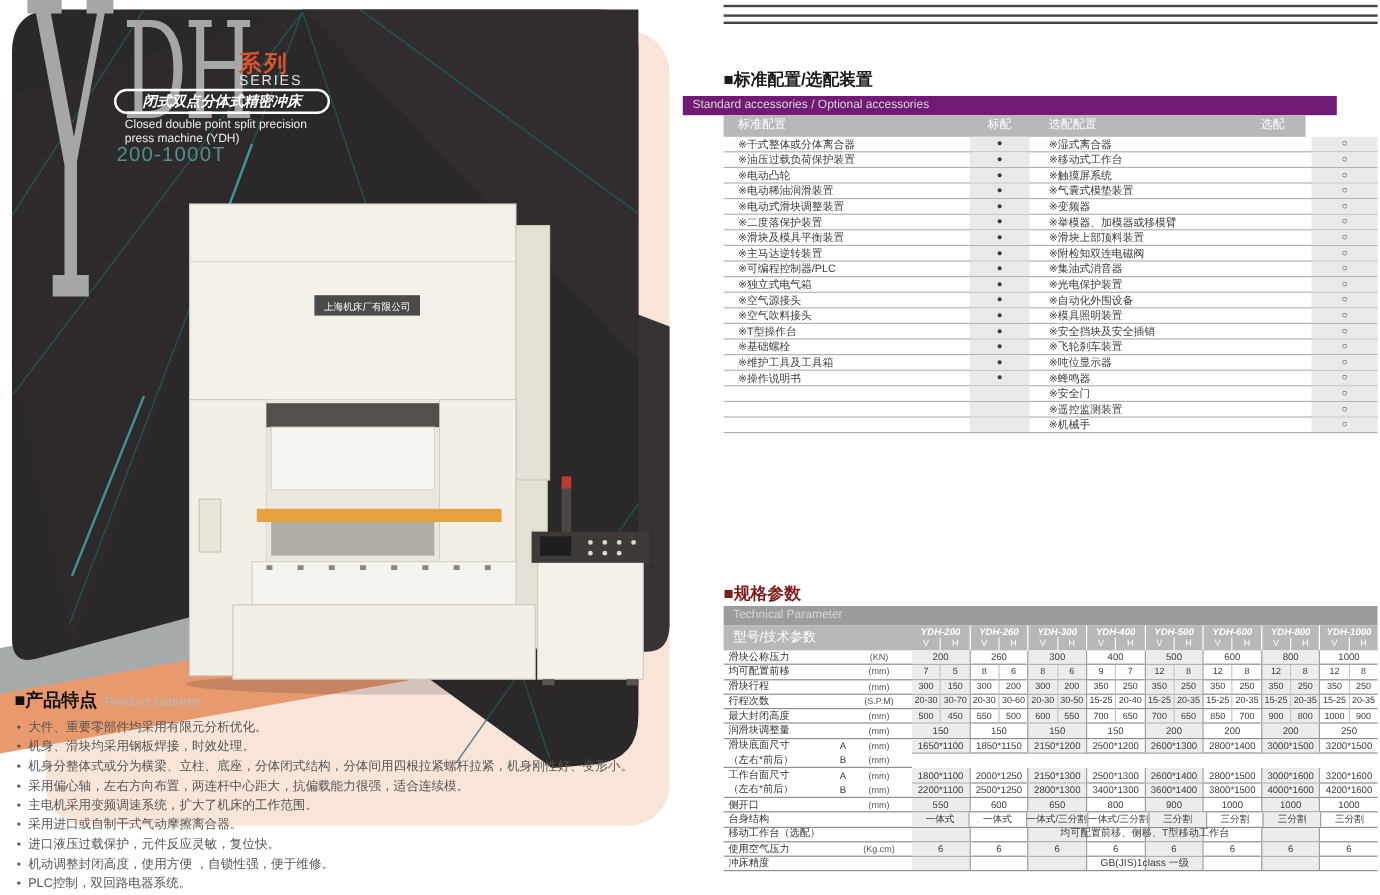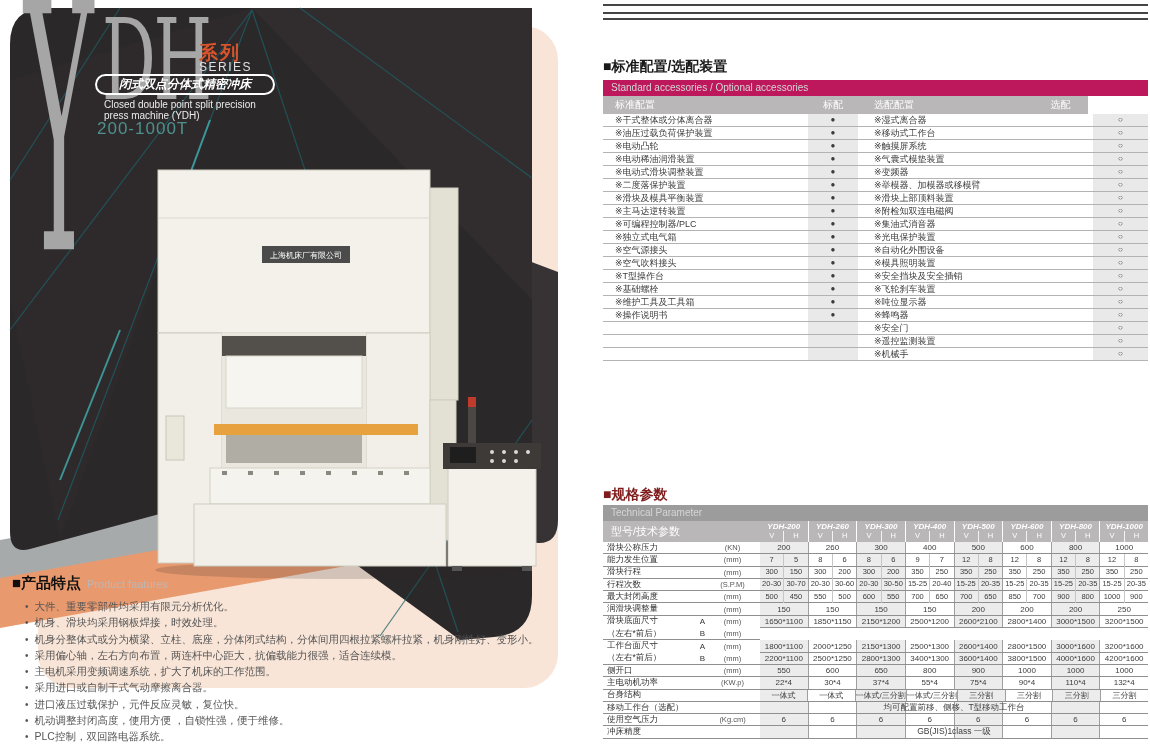--- a/index.html
+++ b/index.html
@@ -16,31 +16,31 @@
                   color:#d9542b;letter-spacing:2px;}
   .logo-series-en{position:absolute;left:199px;top:60px;font-size:12px;color:#e0e0e0;letter-spacing:1.5px;}
   .logo-badge{position:absolute;left:95px;top:74px;height:17px;line-height:16px;border:2px solid #fff;
               border-radius:11px;padding:0 22px;font-size:12px;font-weight:bold;font-style:italic;color:#fff;}
   .logo-sub{position:absolute;left:104px;top:99px;font-size:10px;line-height:11px;color:#ececec;}
   .logo-ton{position:absolute;left:97px;top:119px;font-size:17px;color:#4d908d;letter-spacing:1px;}
   
   #features{position:absolute;left:12px;top:574px;width:575px;}
   .feat-title-cn{font-size:15px;font-weight:bold;color:#111;}
   .feat-title-en{font-size:11px;color:#b8b8b8;margin-left:6px;}
-  #feat-list{margin-top:5px;margin-left:11px;}
+  #feat-list{margin-top:5px;}
   .feat-item{height:16.3px;line-height:16.3px;font-size:10.5px;color:#565656;white-space:nowrap;}
   .feat-bullet{color:#555;margin:0 6px 0 2px;font-size:10px;}
   
   .rule{position:absolute;left:603px;width:545px;background:#454545;}
   .rule1{top:4px;height:2px;}
   .rule2{top:12px;height:2px;}
   .rule3{top:18px;height:2px;}
   
   #acc-title{position:absolute;left:603px;top:58px;font-size:14px;font-weight:bold;color:#1a1a1a;}
-  #acc-bar{position:absolute;left:603px;top:80px;width:545px;height:16px;background:#be185d;
+  #acc-bar{position:absolute;left:569px;top:80px;width:545px;height:16px;background:#701a75;
            color:#d6d6d6;font-size:10px;line-height:16px;padding-left:8px;box-sizing:border-box;}
   #acc-sub{position:absolute;left:603px;top:96px;width:485px;height:18px;background:#b9b7b7;
            color:#fff;font-size:10px;line-height:18px;display:flex;}
   .acc-sub-name1{width:205px;padding-left:12px;box-sizing:border-box;}
   .acc-sub-mark1{width:50px;text-align:center;}
   .acc-sub-name2{flex:1;padding-left:16px;box-sizing:border-box;}
   .acc-sub-mark2{width:55px;text-align:center;}
   #acc-body{position:absolute;left:603px;top:114px;width:545px;}
   .acc-row{display:flex;height:12px;line-height:12px;border-bottom:1px solid #b3b3b3;
            font-size:9px;color:#3c3c3c;}
@@ -399,21 +399,21 @@
           <div class="spec-mcell shade">300</div>
           <div class="spec-mcell">400</div>
           <div class="spec-mcell shade">500</div>
           <div class="spec-mcell">600</div>
           <div class="spec-mcell shade">800</div>
           <div class="spec-mcell">1000</div>
         </div>
       </div>
       <div class="spec-row">
         <div class="spec-left">
-          <div class="spec-label">能力发生位置</div>
+          <div class="spec-label">均可配置前移</div>
           <div class="spec-sub"></div>
           <div class="spec-unit">(mm)</div>
         </div>
         <div class="spec-right">
           <div class="spec-mcell shade first">
             <div class="spec-vcell">7</div>
             <div class="spec-vcell vr">5</div>
           </div>
           <div class="spec-mcell">
             <div class="spec-vcell">8</div>
@@ -589,21 +589,21 @@
         <div class="spec-left">
           <div class="spec-label">滑块底面尺寸</div>
           <div class="spec-sub">A</div>
           <div class="spec-unit">(mm)</div>
         </div>
         <div class="spec-right">
           <div class="spec-mcell shade first">1650*1100</div>
           <div class="spec-mcell">1850*1150</div>
           <div class="spec-mcell shade">2150*1200</div>
           <div class="spec-mcell">2500*1200</div>
-          <div class="spec-mcell shade">2600*2100</div>
+          <div class="spec-mcell shade">2600*1300</div>
           <div class="spec-mcell">2800*1400</div>
           <div class="spec-mcell shade">3000*1500</div>
           <div class="spec-mcell">3200*1500</div>
         </div>
       </div>
       <div class="spec-row">
         <div class="spec-left">
           <div class="spec-label">（左右*前后）</div>
           <div class="spec-sub">B</div>
           <div class="spec-unit">(mm)</div>
@@ -651,37 +651,20 @@
         </div>
         <div class="spec-right">
           <div class="spec-mcell shade first">550</div>
           <div class="spec-mcell">600</div>
           <div class="spec-mcell shade">650</div>
           <div class="spec-mcell">800</div>
           <div class="spec-mcell shade">900</div>
           <div class="spec-mcell">1000</div>
           <div class="spec-mcell shade">1000</div>
           <div class="spec-mcell">1000</div>
-        </div>
-      </div>
-      <div class="spec-row">
-        <div class="spec-left">
-          <div class="spec-label">主电动机功率</div>
-          <div class="spec-sub"></div>
-          <div class="spec-unit">(KW.p)</div>
-        </div>
-        <div class="spec-right">
-          <div class="spec-mcell shade first">22*4</div>
-          <div class="spec-mcell">30*4</div>
-          <div class="spec-mcell shade">37*4</div>
-          <div class="spec-mcell">55*4</div>
-          <div class="spec-mcell shade">75*4</div>
-          <div class="spec-mcell">90*4</div>
-          <div class="spec-mcell shade">110*4</div>
-          <div class="spec-mcell">132*4</div>
         </div>
       </div>
       <div class="spec-row">
         <div class="spec-left">
           <div class="spec-label">台身结构</div>
           <div class="spec-sub"></div>
           <div class="spec-unit"></div>
         </div>
         <div class="spec-right">
           <div class="spec-mcell shade first">一体式</div>

